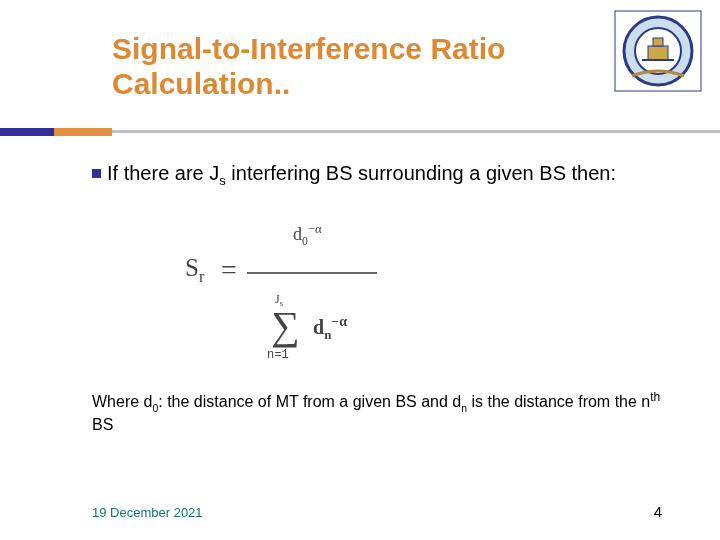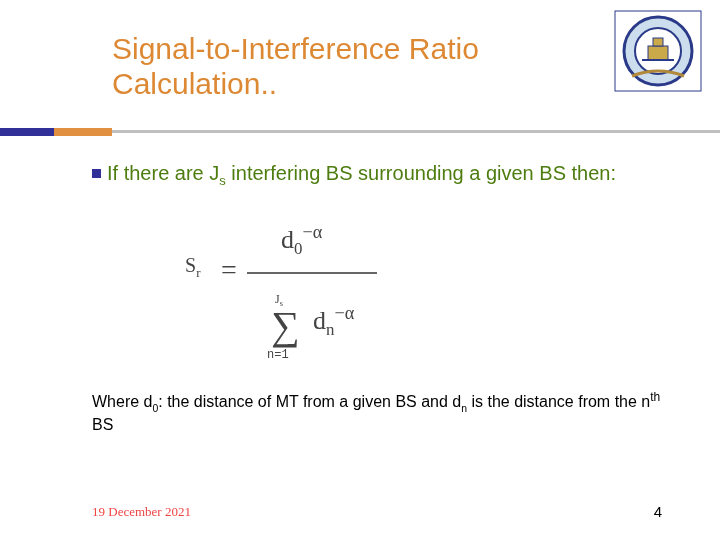--- a/index.html
+++ b/index.html
@@ -18,21 +18,21 @@
     width: 720px;
     height: 540px;
   }
   .title-block {
     position: absolute;
     left: 112px;
     top: 32px;
     width: 500px;
     color: #dd8833;
     font-size: 30px;
-    font-weight: 400;
+    font-weight: 700;
     line-height: 1.15;
   }
   .title-underline {
     position: absolute;
     left: 0;
     top: 128px;
     width: 720px;
     height: 12px;
   }
   .title-underline .bar-bg {
@@ -65,21 +65,21 @@
     top: 10px;
     width: 88px;
     height: 82px;
   }
   .bullet-line {
     position: absolute;
     left: 92px;
     top: 160px;
     width: 592px;
     font-size: 20px;
-    color: #4d7c0f;
+    color: #000000;
     line-height: 1.35;
   }
   .bullet-square {
     display: inline-block;
     width: 9px;
     height: 9px;
     background: #303098;
     vertical-align: 2px;
     margin-right: 6px;
   }
@@ -97,40 +97,40 @@
     top: 210px;
     width: 260px;
     height: 140px;
     font-family: "Times New Roman", Times, serif;
     color: #444;
   }
   .formula .sr {
     position: absolute;
     left: 0;
     top: 44px;
-    font-size: 20px;
+    font-size: 25px;
   }
   .formula .eq {
     position: absolute;
     left: 36px;
     top: 44px;
     font-size: 28px;
   }
   .formula .fracline {
     position: absolute;
     left: 62px;
     top: 62px;
     width: 130px;
     border-top: 2px solid #666;
   }
   .formula .num {
     position: absolute;
-    left: 96px;
+    left: 108px;
     top: 12px;
-    font-size: 26px;
+    font-size: 18px;
   }
   .formula .sum {
     position: absolute;
     left: 56px;
     top: 54px;
     width: 140px;
     height: 80px;
     margin-top: 24px;
   }
   .formula .sigma {
@@ -150,38 +150,39 @@
     position: absolute;
     left: 26px;
     top: 60px;
     font-size: 12px;
     white-space: nowrap;
     font-family: Liberation Mono, monospace;
   }
   .formula .term {
     position: absolute;
     left: 72px;
-    top: 15px;
-    font-size: 26px;
+    top: 26px;
+    font-size: 20px;
+    font-weight: bold;
   }
   .where-line {
     position: absolute;
     left: 92px;
     top: 390px;
     width: 580px;
     font-size: 16px;
     line-height: 1.3;
   }
   .footer-date {
     position: absolute;
     left: 92px;
     bottom: 20px;
     font-size: 13px;
-    font-family: Liberation Serif, serif;
-    color: #ef4444;
+    font-family: Liberation Sans, sans-serif;
+    color: #0f766e;
   }
   .footer-page {
     position: absolute;
     right: 58px;
     bottom: 20px;
     font-size: 15px;
     font-family: Arial, sans-serif;
     color: #000;
   }
 </style>

